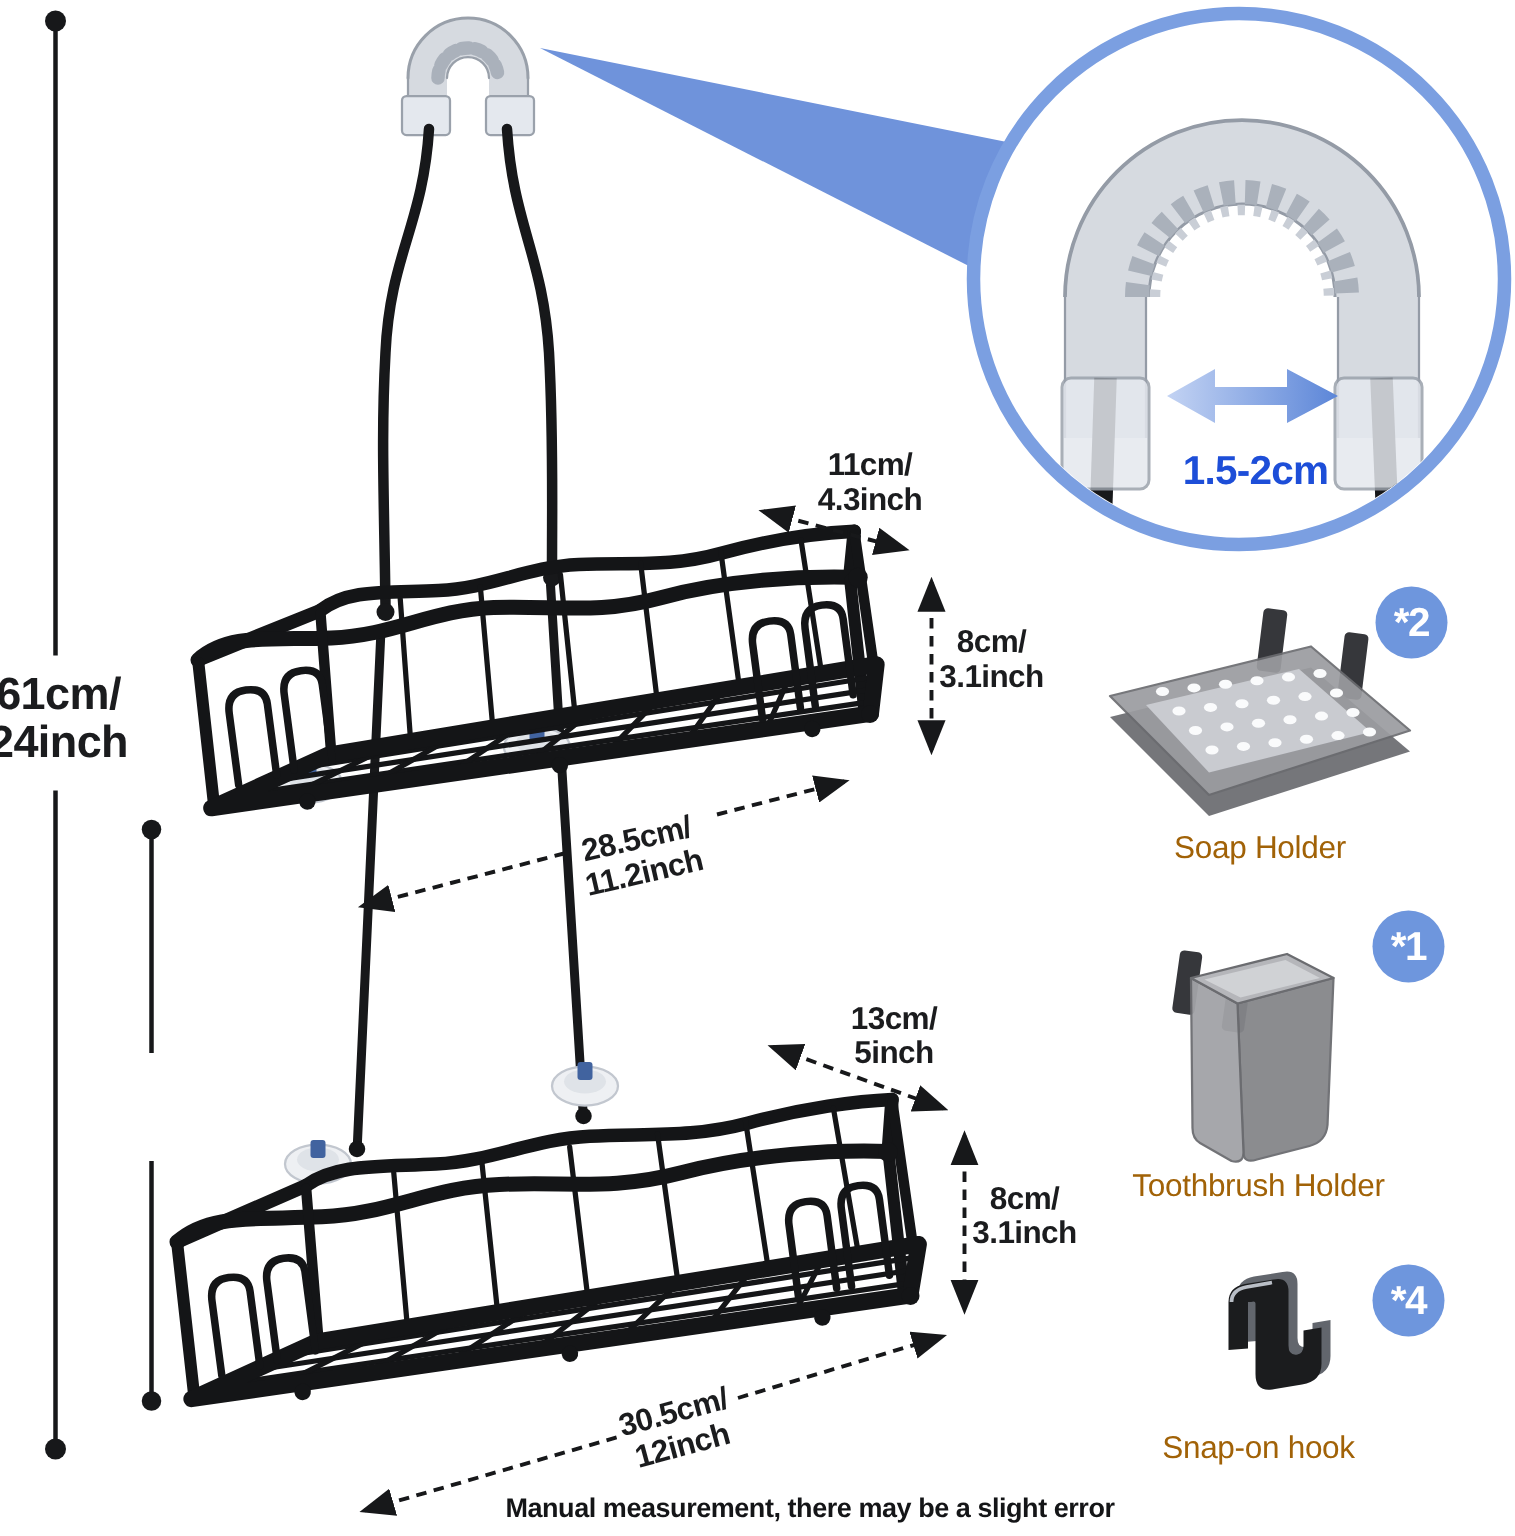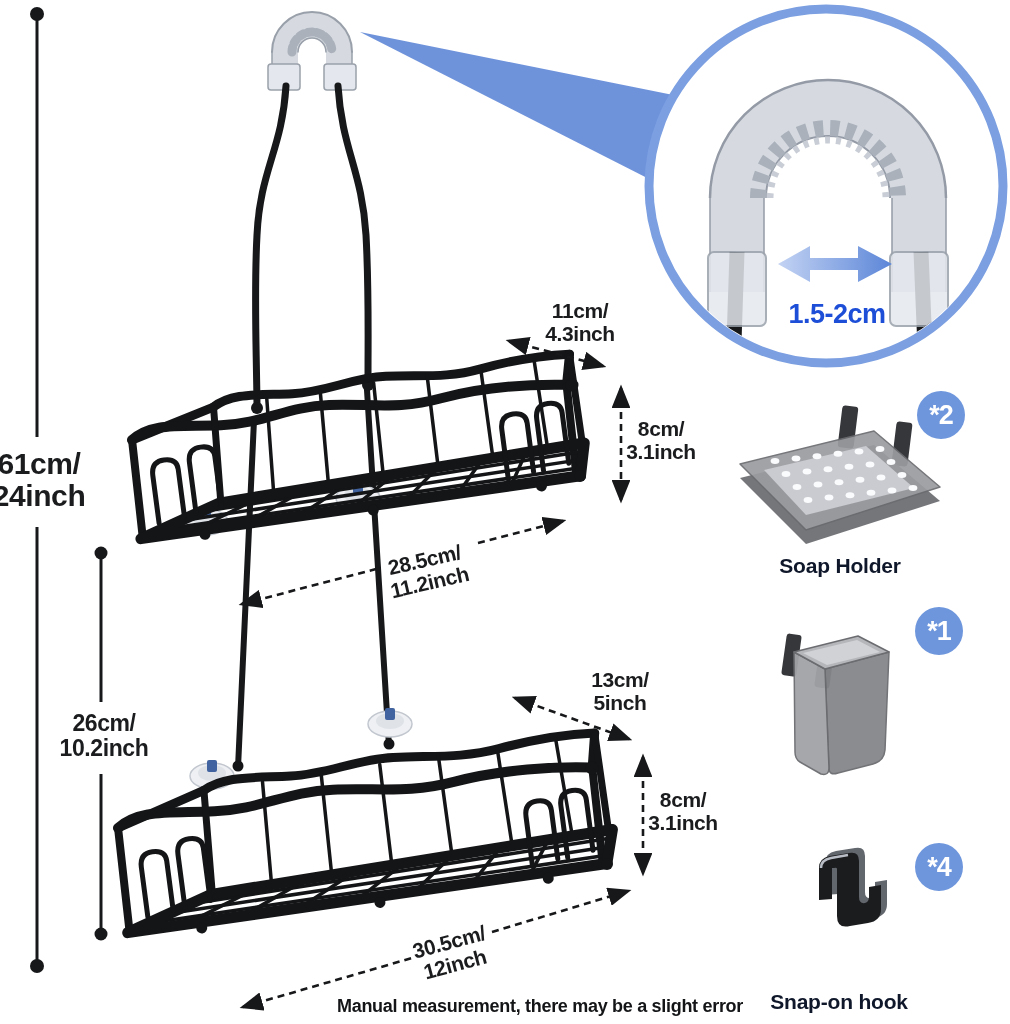--- a/index.html
+++ b/index.html
@@ -16,22 +16,22 @@
   .dim span{display:block;}
   .dim-big{font-size:30px;line-height:1.07;}
   .dim-mid{font-size:23px;}
   .rot13{transform:translate(-50%,-50%) rotate(-13deg);}
   .rot15{transform:translate(-50%,-50%) rotate(-15deg);}
   .gap-label{
     position:absolute;transform:translate(-50%,-50%);font-weight:bold;
     font-size:27px;letter-spacing:-0.5px;color:#1d4ed8;white-space:nowrap;
   }
   .acc-label{
-    position:absolute;transform:translate(-50%,-50%);font-weight:bold;
-    font-size:21px;color:#0f172a;white-space:nowrap;letter-spacing:-0.2px;
+    position:absolute;transform:translate(-50%,-50%);font-weight:normal;
+    font-size:21px;color:#a16207;white-space:nowrap;letter-spacing:-0.2px;
   }
   .badge{
     position:absolute;width:48px;height:48px;border-radius:50%;
     background:#6E96DD;color:#fff;font-weight:bold;font-size:27px;
     display:flex;align-items:center;justify-content:center;
     transform:translate(-50%,-50%);letter-spacing:-1px;
   }
   .footnote{
     position:absolute;transform:translate(-50%,-50%);font-weight:bold;
     font-size:18px;letter-spacing:-0.3px;color:#141517;white-space:nowrap;
@@ -287,41 +287,37 @@
     <path fill="#1b1c1e" d="M819,900 L819,868 Q819,858 830,856 L849,853 Q859,851 859,861 L859,897 Q859,904 865,903 Q869,902 869,897 L869,887 L881,885 L881,909 Q881,921 868,923 L850,926 Q837,929 837,916 L837,869 Q837,867 834,868 L832,868 L832,899 Z"></path>
     <path d="M821,868 Q821,860 831,858 L848,855" stroke="#b9bec6" stroke-width="2.5" fill="none"></path>
   </g>
 </svg>
 
 <div class="dim dim-big" style="left:39px;top:480px;">
   <span>61cm/</span>
   <span>24inch</span>
 </div>
 
-<div class="dim dim-mid" style="left:104px;top:736px;">
-  <span>26cm/</span>
-  <span>10.2inch</span>
-</div>
 
 <div class="dim" style="left:568px;top:322px;margin-left:12px;">
   <span>11cm/</span>
   <span>4.3inch</span>
 </div>
 
 <div class="dim" style="left:661px;top:440px;">
   <span>8cm/</span>
   <span>3.1inch</span>
 </div>
 
 <div class="dim rot13" style="left:427px;top:571px;">
   <span>28.5cm/</span>
   <span>11.2inch</span>
 </div>
 
-<div class="dim" style="left:620px;top:691px;">
+<div class="dim" style="left:596px;top:691px;">
   <span>13cm/</span>
   <span>5inch</span>
 </div>
 
 <div class="dim" style="left:683px;top:811px;">
   <span>8cm/</span>
   <span>3.1inch</span>
 </div>
 
 <div class="dim rot15" style="left:452px;top:953px;">
@@ -329,17 +325,18 @@
   <span>12inch</span>
 </div>
 
 <div class="gap-label" style="left:837px;top:314px;">1.5-2cm</div>
 
 <div class="badge" style="left:941px;top:415px;">*2</div>
 <div class="badge" style="left:939px;top:631px;">*1</div>
 <div class="badge" style="left:939px;top:867px;">*4</div>
 
 <div class="acc-label" style="left:840px;top:566px;">Soap Holder</div>
-<div class="acc-label" style="left:839px;top:1002px;">Snap-on hook</div>
+<div class="acc-label" style="left:839px;top:791px;">Toothbrush Holder</div>
+<div class="acc-label" style="left:839px;top:966px;">Snap-on hook</div>
 
 <div class="footnote" style="left:540px;top:1006px;">Manual measurement, there may be a slight error</div>
 
 </div>
 
 </body></html>

